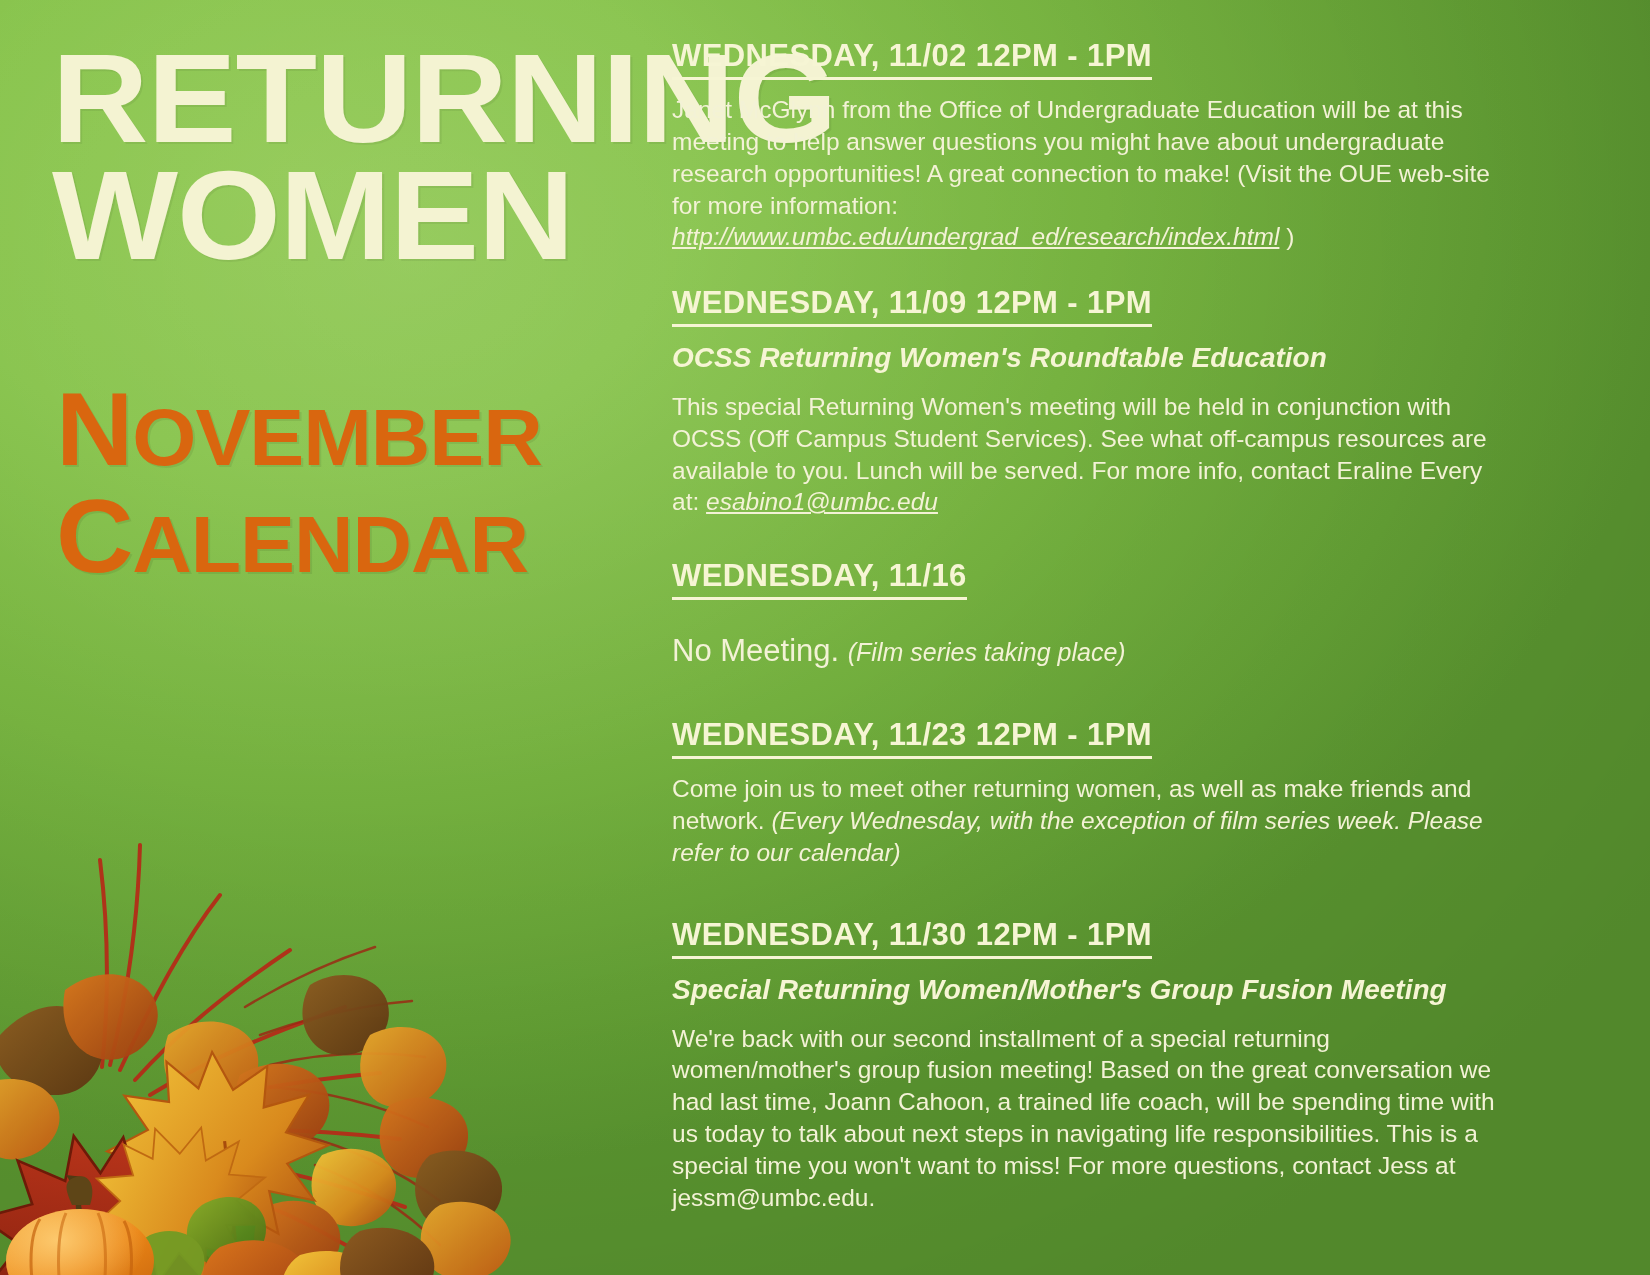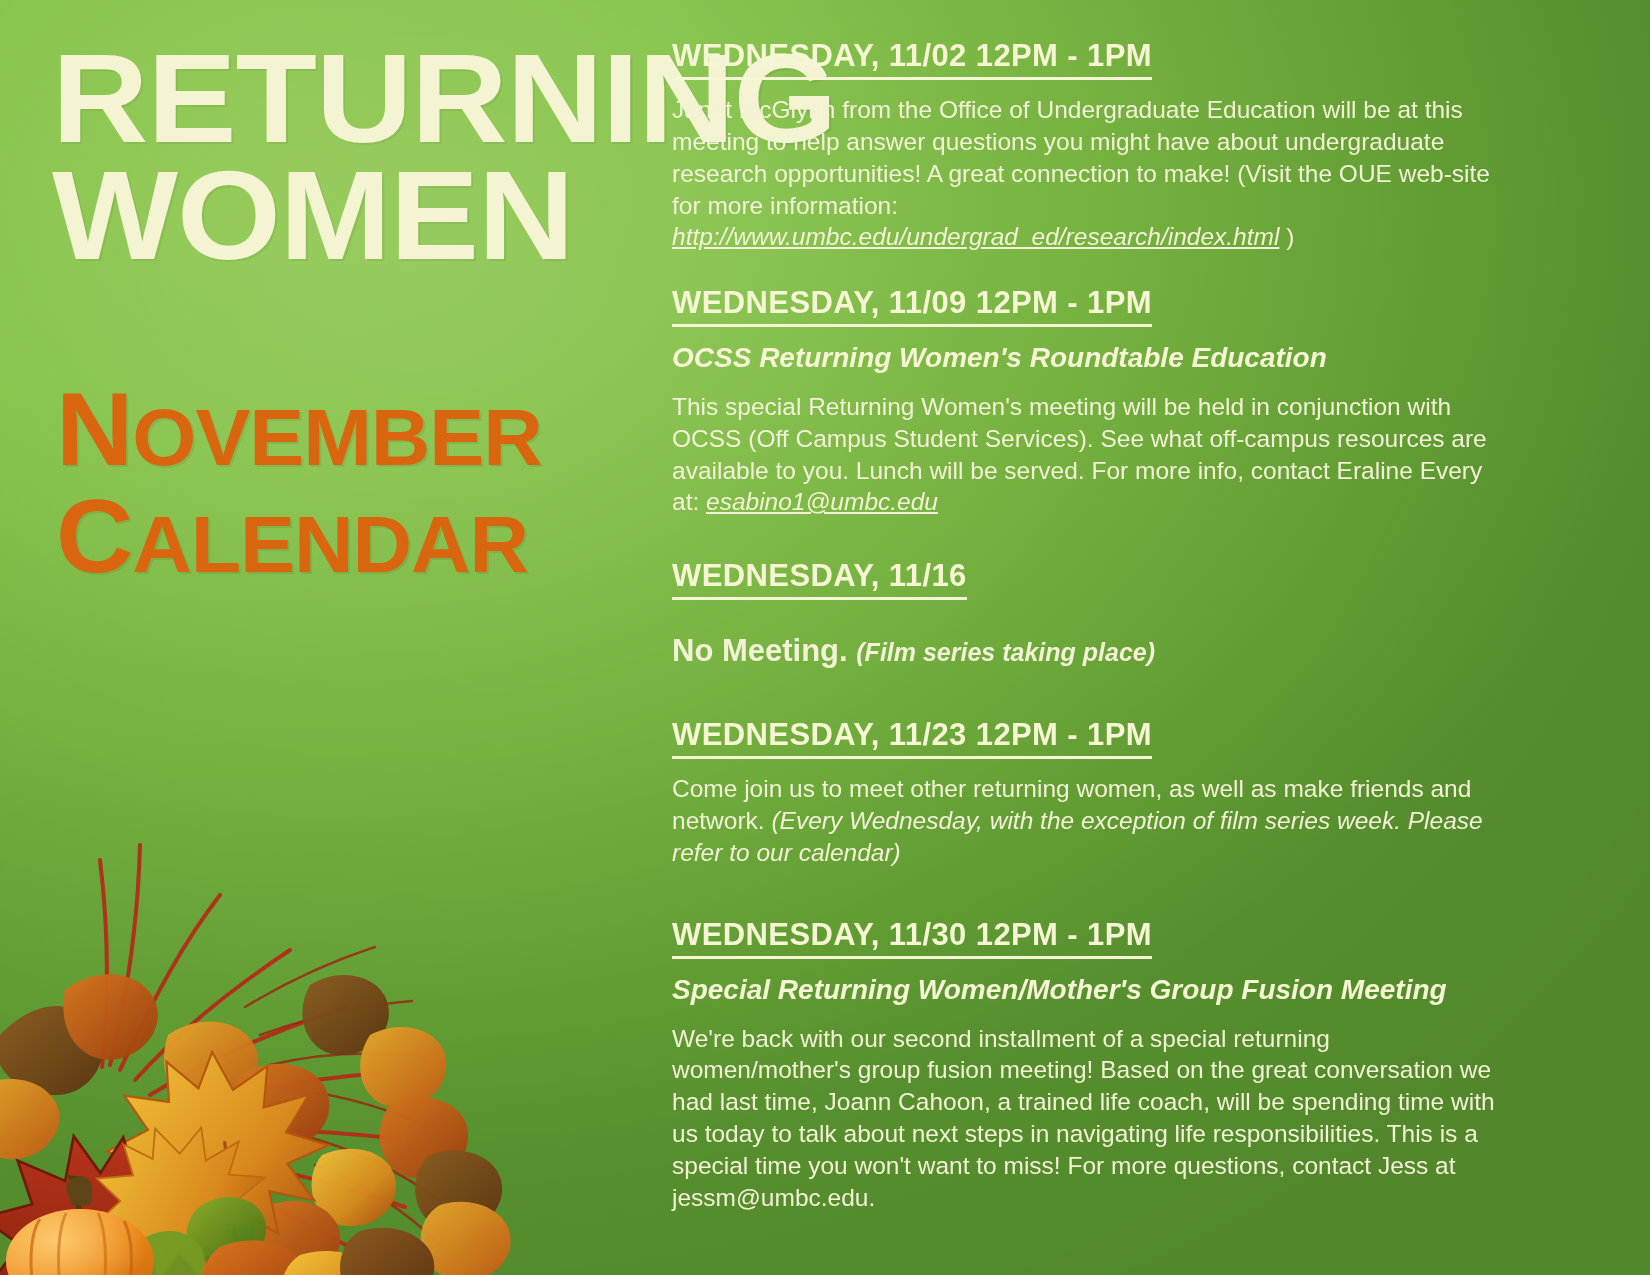--- a/index.html
+++ b/index.html
@@ -123,21 +123,20 @@
   .event-body .ital { font-style: italic; }
   .event-body .link {
     font-style: italic;
     text-decoration: underline;
   }
   .nomeet {
     color: #f3f2d6;
     font-family: "Liberation Sans", sans-serif;
     font-size: 31px;
     line-height: 1.2;
-    font-weight: bold;
   }
   .nomeet .note {
     font-style: italic;
     font-size: 25px;
   }
   .sp-1 { height: 18px; }
   .sp-2 { height: 26px; }
   .sp-3 { height: 34px; }
   .sp-4 { height: 42px; }
 </style>

